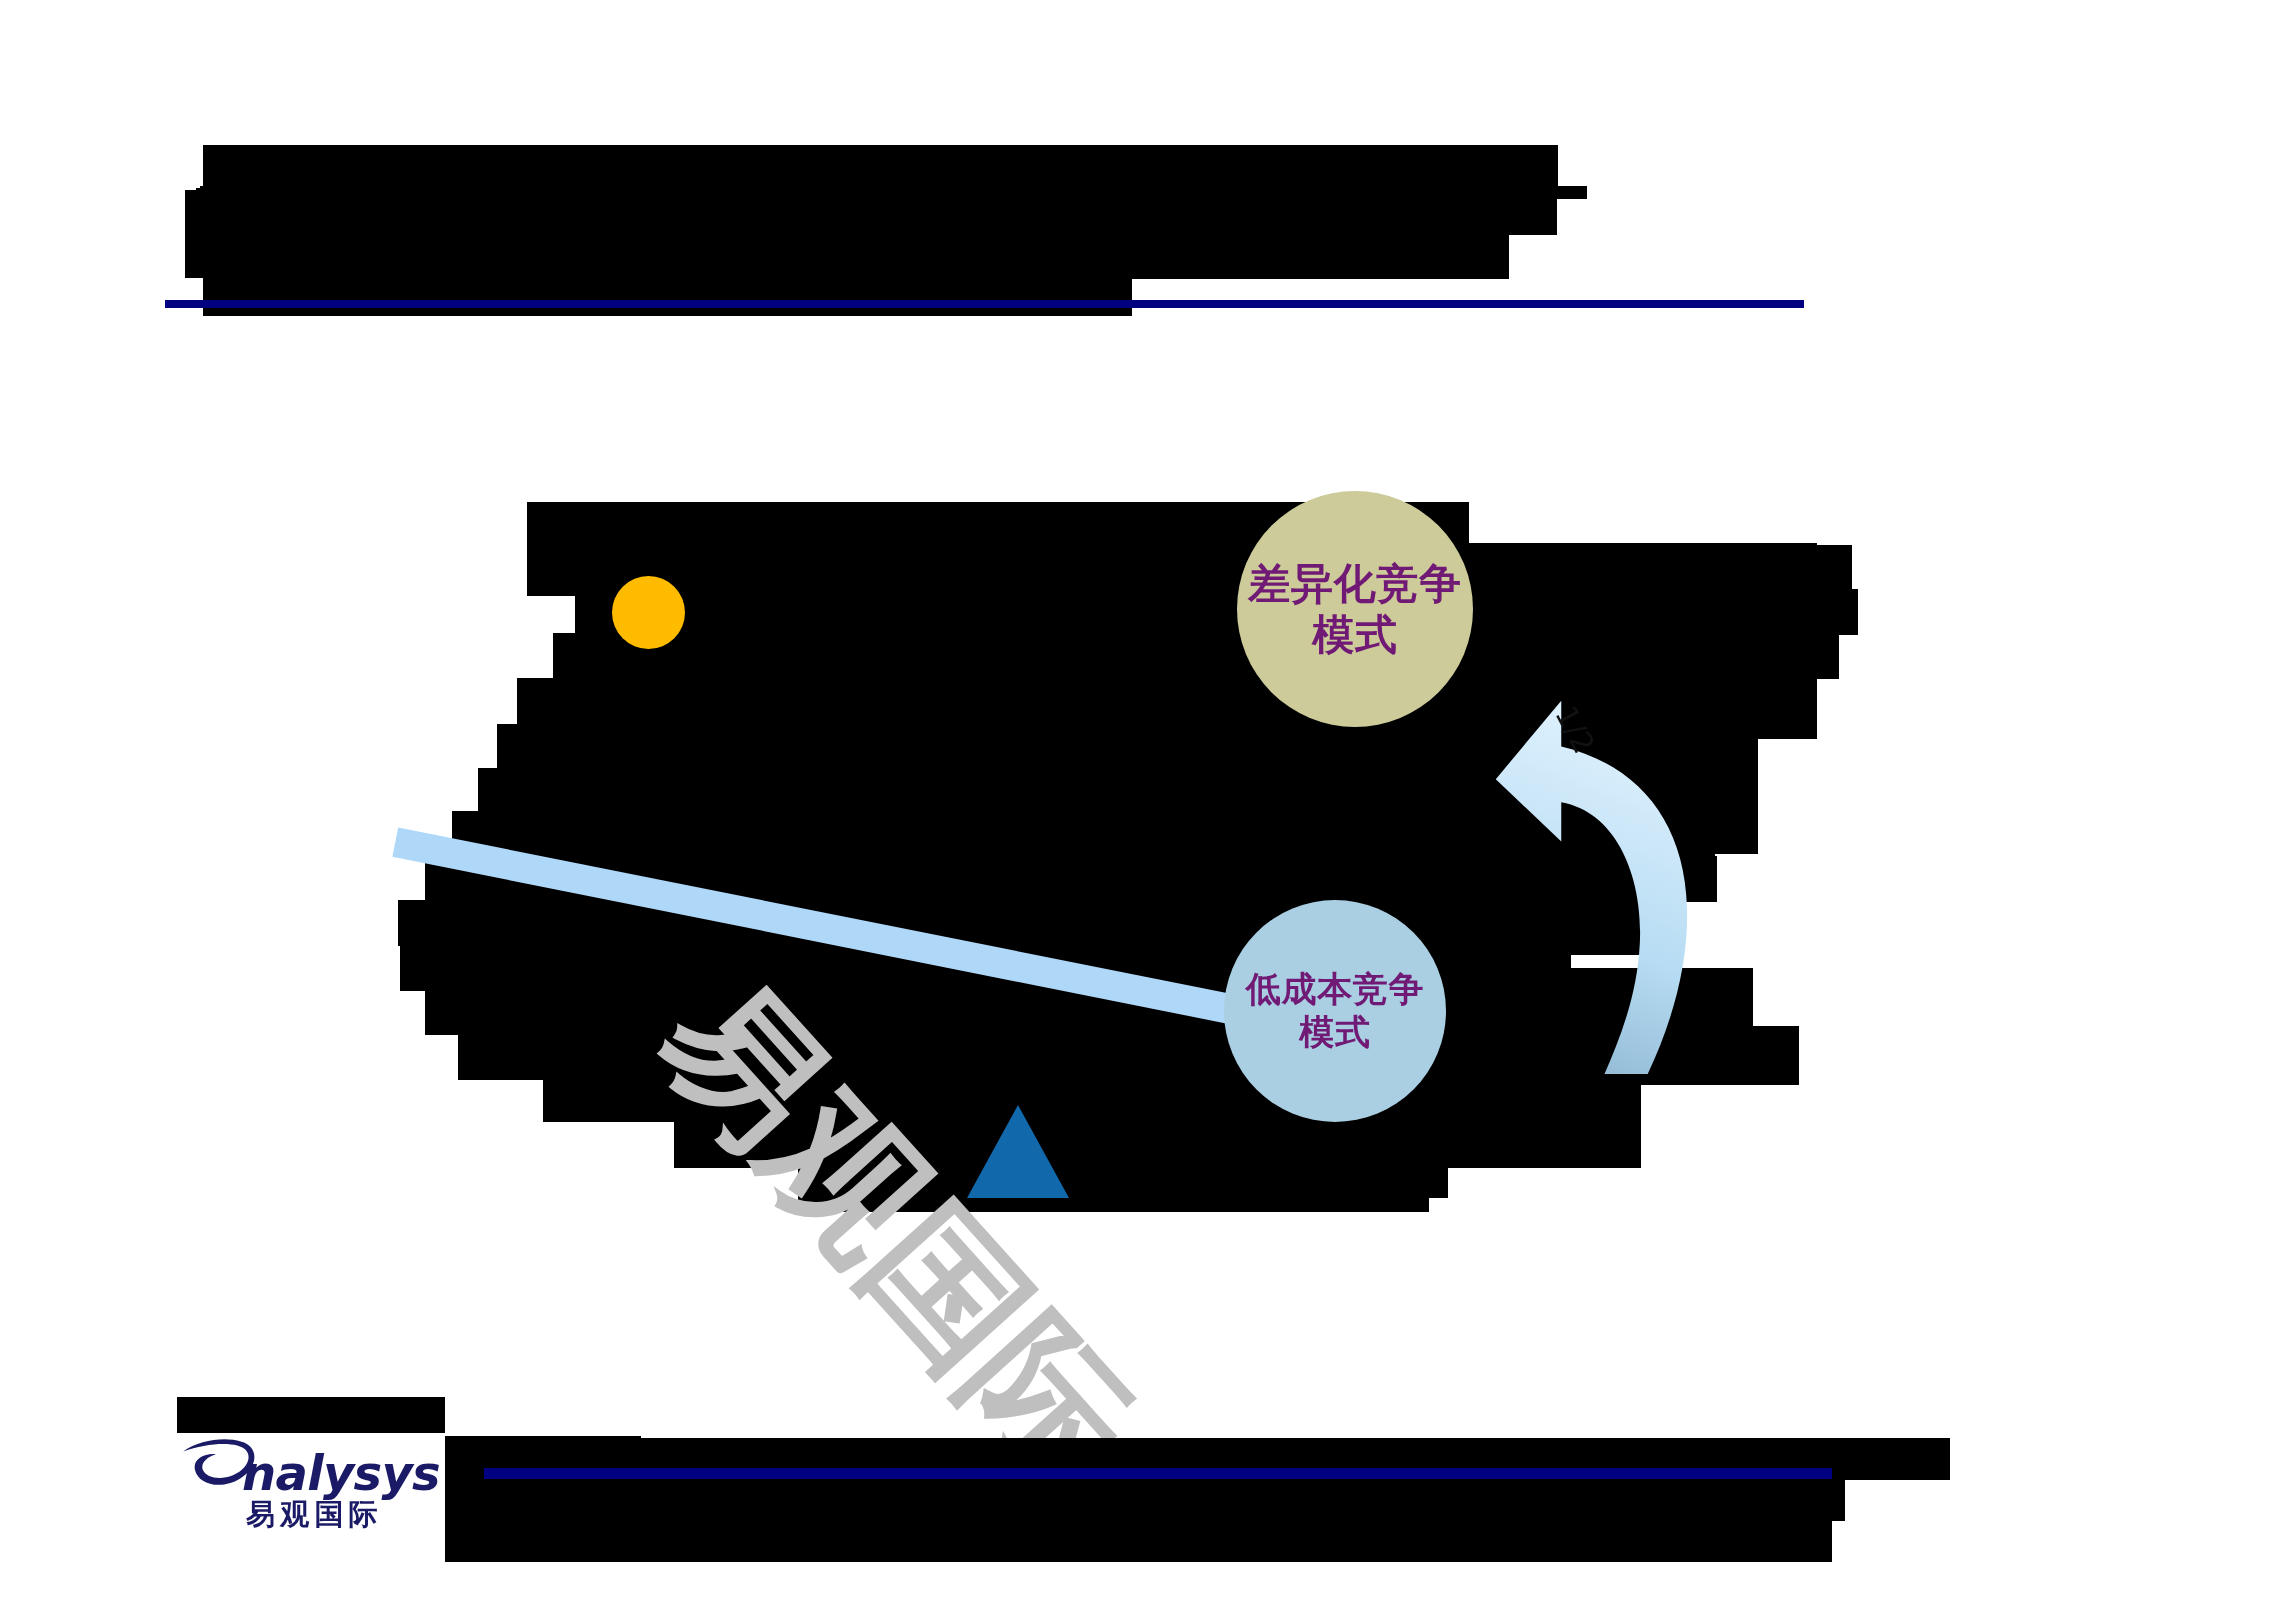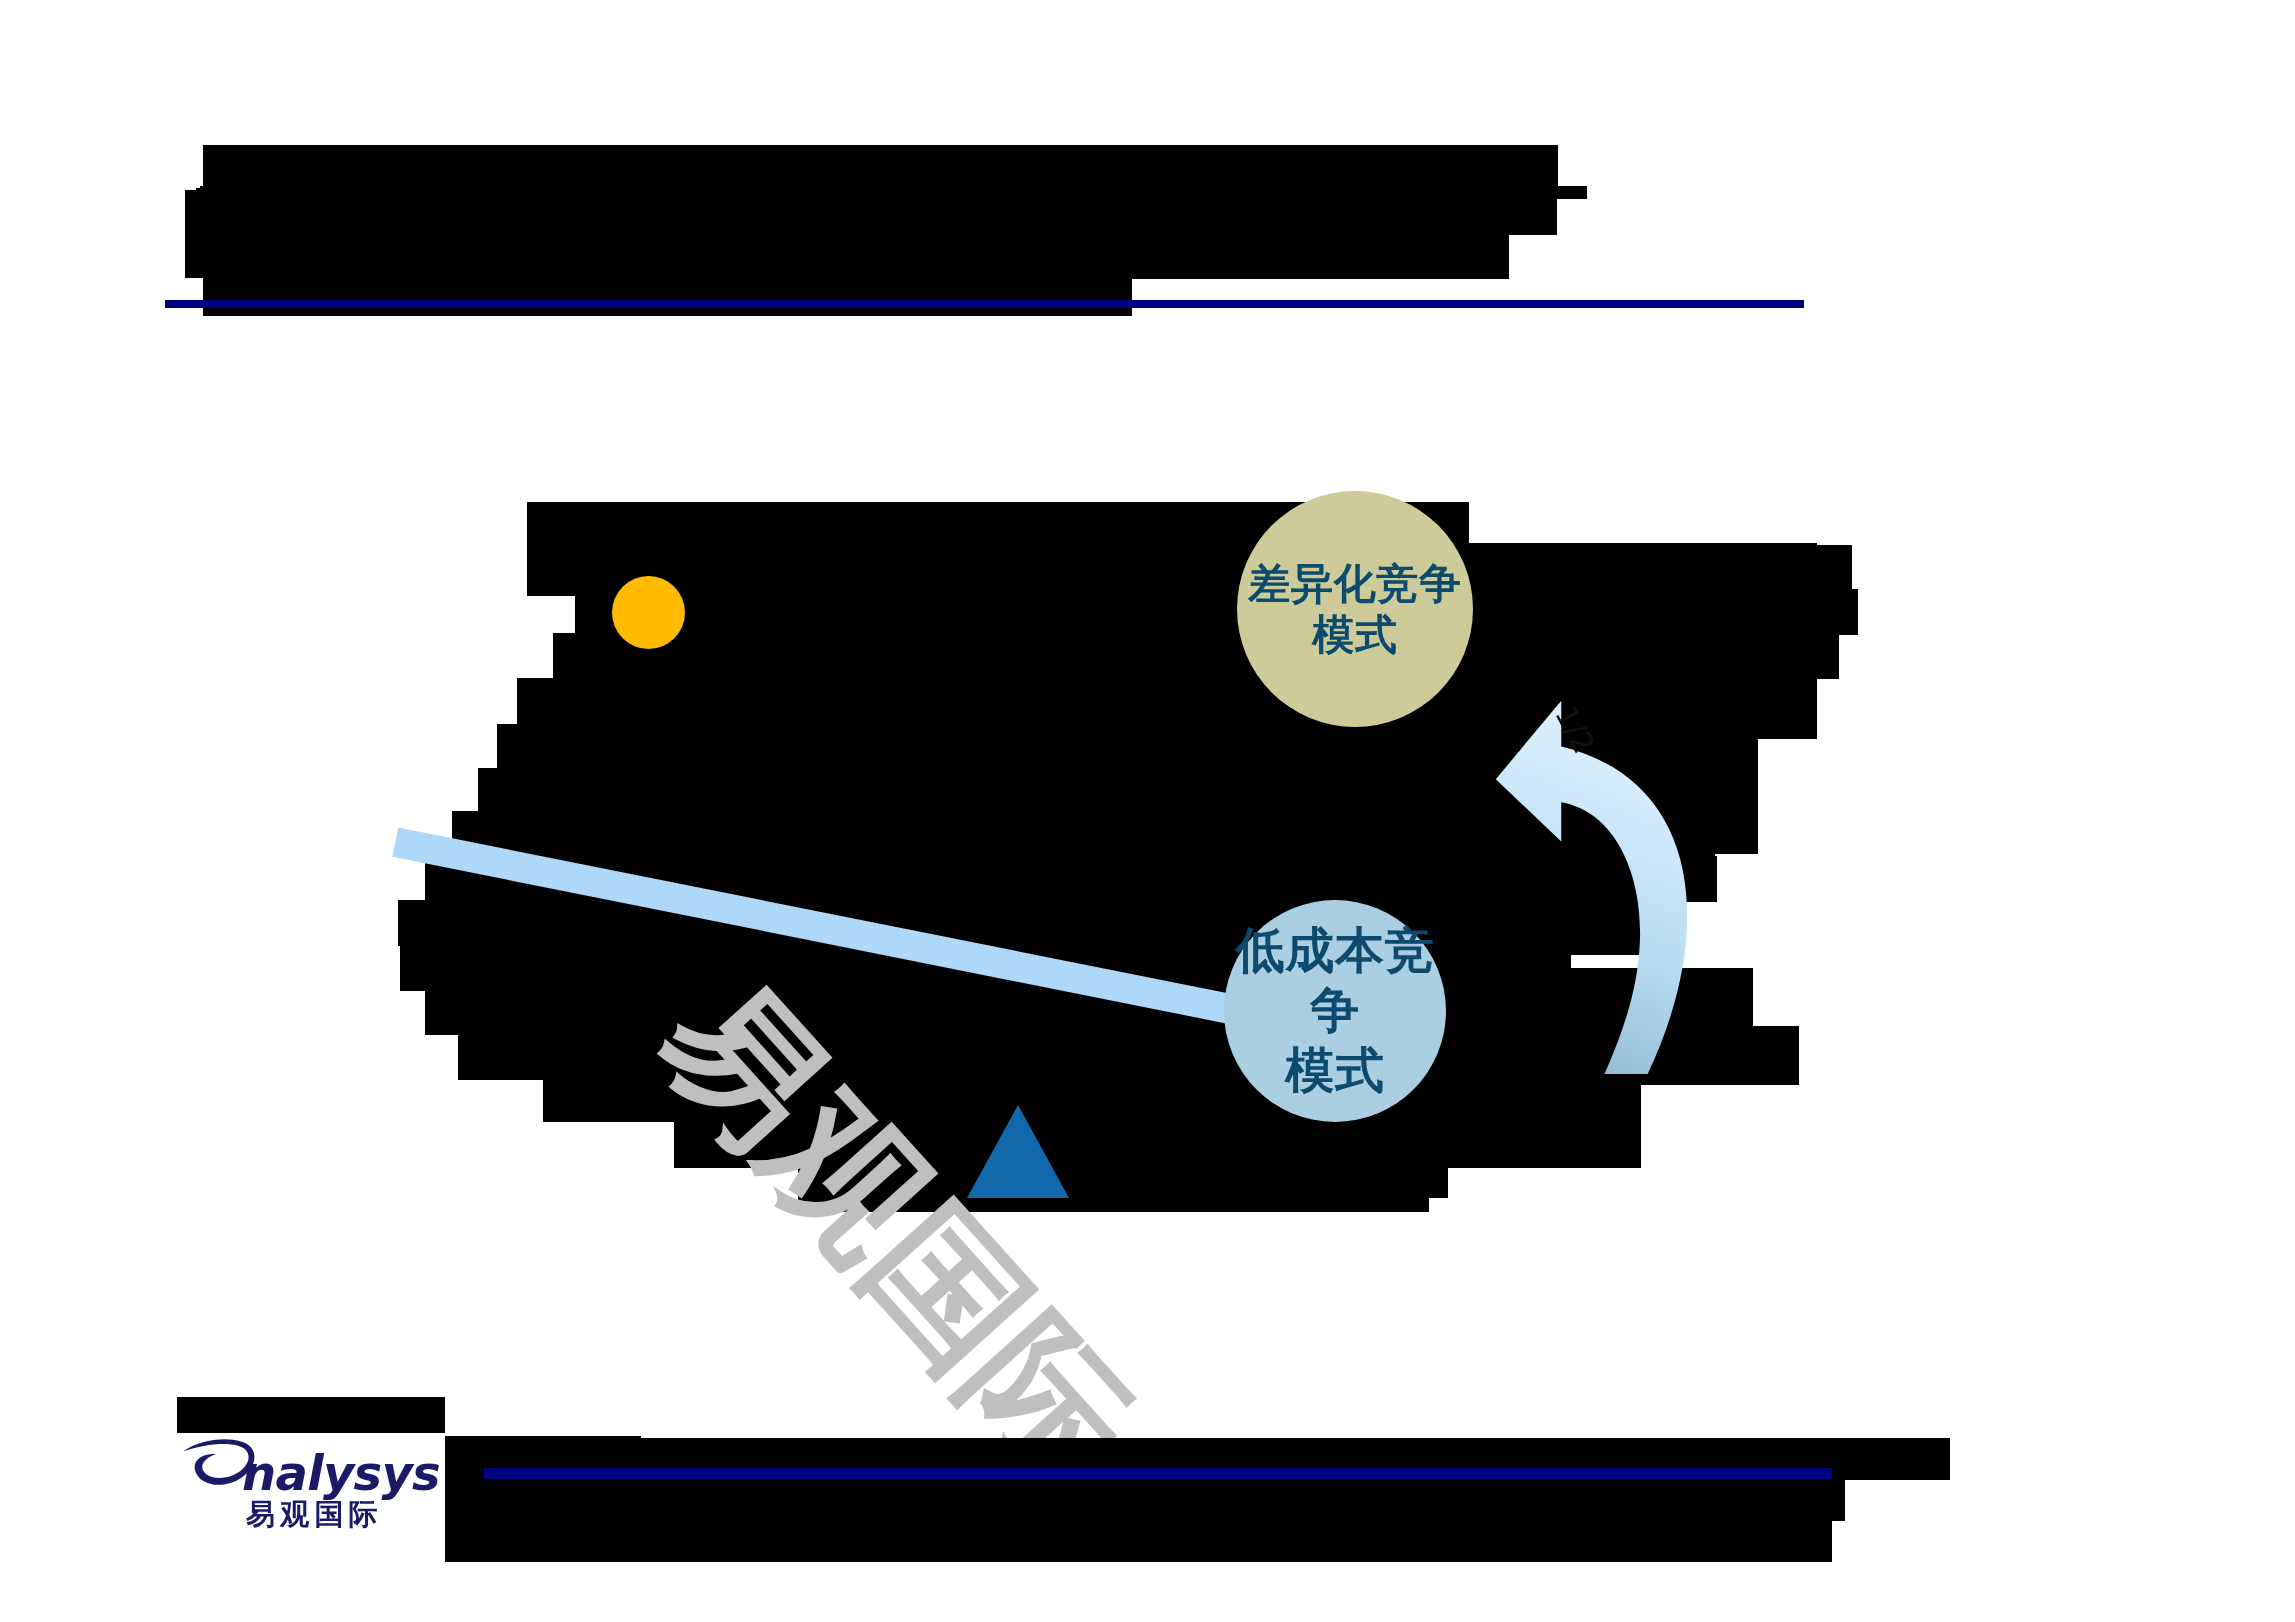--- a/index.html
+++ b/index.html
@@ -34,21 +34,21 @@
   }
 
   
   .mode-circle {
     position: absolute;
     border-radius: 50%;
     display: flex;
     align-items: center;
     justify-content: center;
     text-align: center;
-    color: #0c4a6e;
+    color: #701a75;
     font-weight: 700;
     line-height: 1.22;
     letter-spacing: 0.7px;
   }
   .mode-circle .label {
     white-space: pre-line;
   }
 
   
   .bullet-dot {
@@ -181,21 +181,21 @@
              C 318 215 248 128 130 100
              Z" fill="url(#arrowGrad)"></path>
   </svg>
   <div class="arrow-label" style="left:1551px; top:712px; font-size:30px; transform: rotate(62deg);">1/2</div>
 
   <div class="mode-circle" style="left:1237px; top:491px; width:236px; height:236px; background:#cdcb9a; font-size:42px;">
     <span class="label">差异化竞争
 模式</span>
   </div>
 
-  <div class="mode-circle" style="left:1224px; top:900px; width:222px; height:222px; background:#aacfe2; font-size:49px;">
+  <div class="mode-circle" style="left:1224px; top:900px; width:222px; height:222px; background:#aacfe2; font-size:35px;">
     <span class="label">低成本竞争
 模式</span>
   </div>
 
   <div>
 
     <div class="redact" style="left:177px; top:1397px; width:268px; height:36px;"></div>
     <div class="redact" style="left:445px; top:1438px; width:1505px; height:42px;"></div>
     <div class="redact" style="left:445px; top:1480px; width:1400px; height:41px;"></div>
     <div class="redact" style="left:445px; top:1521px; width:1387px; height:41px;"></div>

